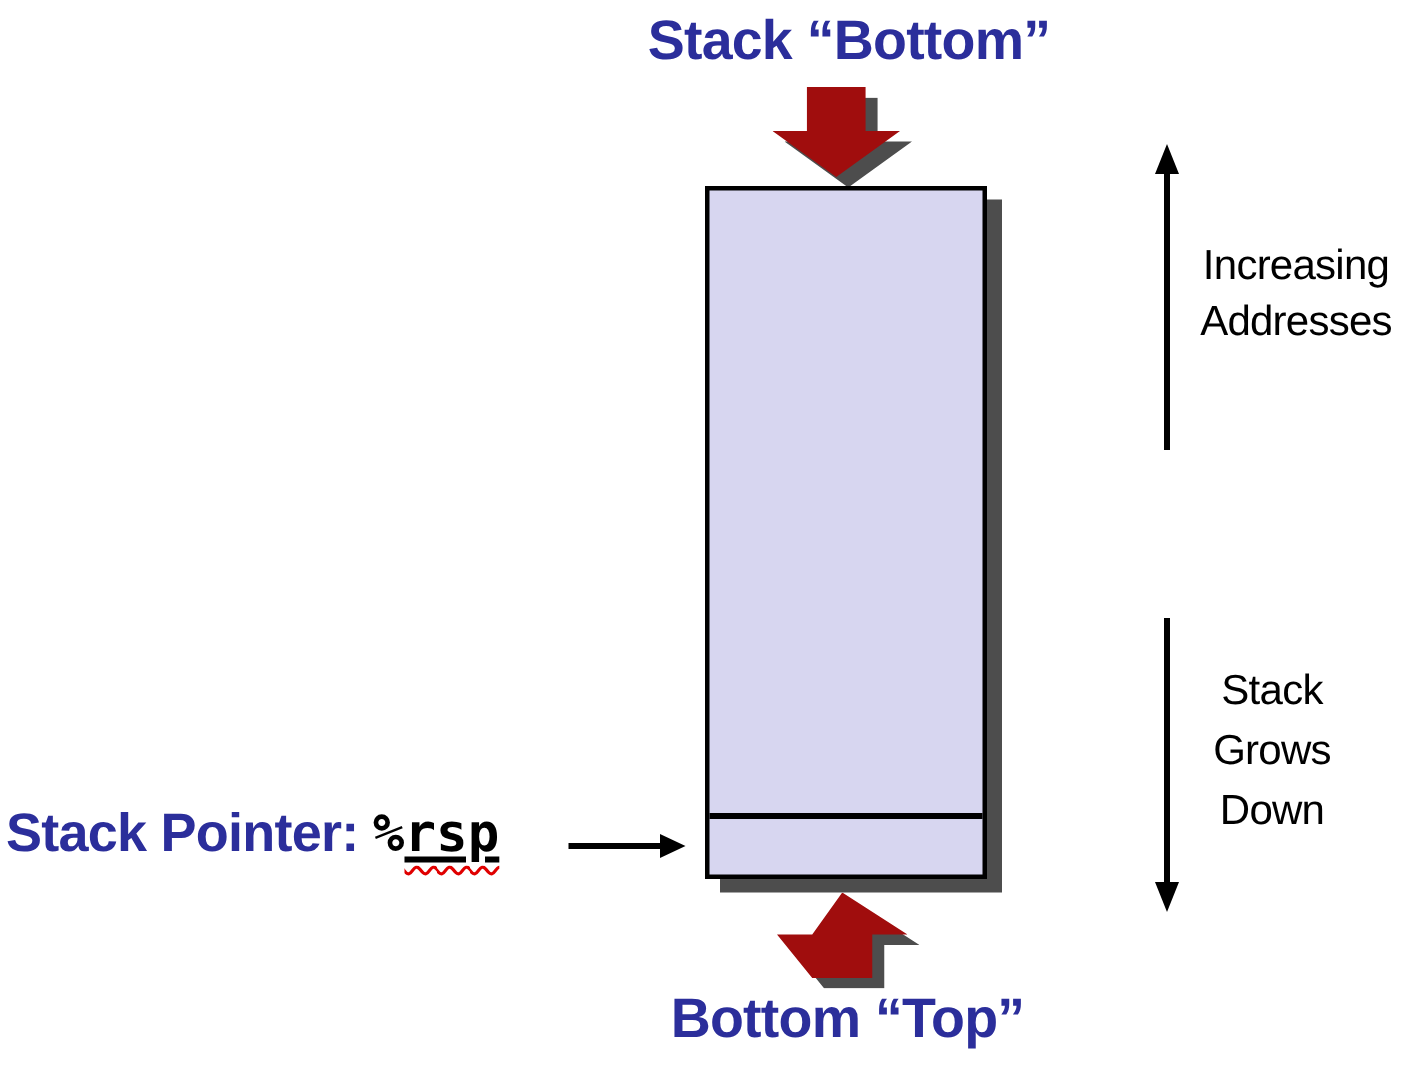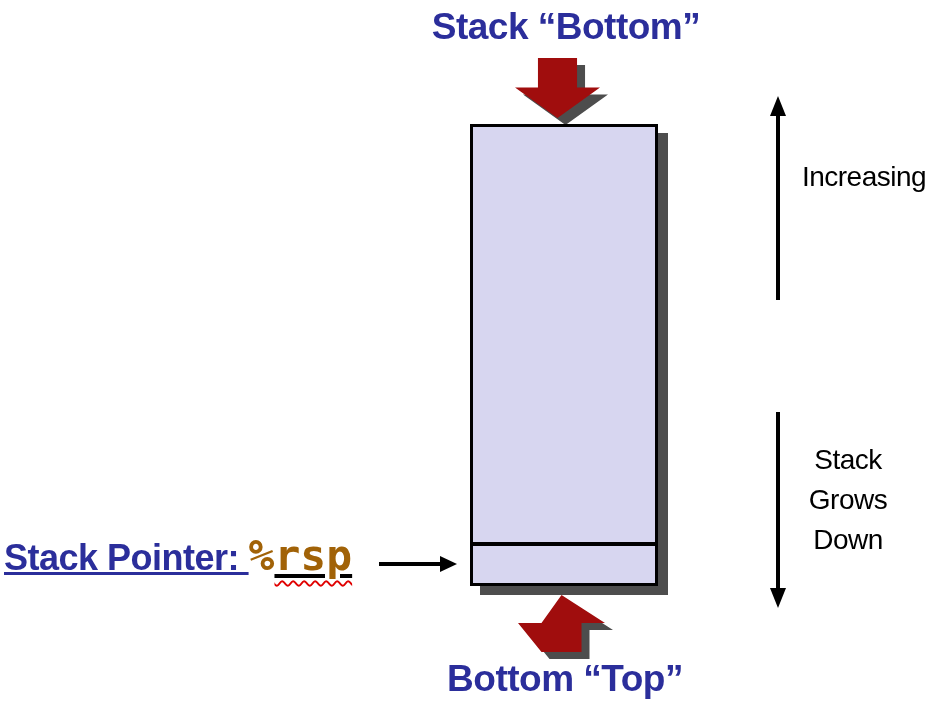--- a/index.html
+++ b/index.html
@@ -70,27 +70,26 @@
     top: 534px;
     display: flex;
     align-items: baseline;
     white-space: pre;
   }
   .sp-label {
     color: #2B2E9B;
     font-weight: bold;
     font-size: 36px;
     letter-spacing: -0.5px;
-    text-decoration: underline;
   }
   .sp-register {
     font-family: "DejaVu Sans Mono", "Liberation Mono", monospace;
     font-weight: bold;
-    font-size: 43px;
-    color: #a16207;
+    font-size: 35px;
+    color: #000000;
     line-height: 1;
   }
   .rsp-underline {
     text-decoration-line: underline;
     text-decoration-style: solid;
     text-decoration-color: #000000;
     text-decoration-thickness: 4px;
     text-underline-offset: 4px;
   }
   .rsp-squiggle {
@@ -153,20 +152,21 @@
   </div>
 
   <div class="heading heading-bottom">Bottom “Top”</div>
 
   <svg class="side-arrow side-arrow-up" width="22" height="206" viewBox="0 0 22 206">
     <line x1="11" y1="17" x2="11" y2="204" stroke="#000000" stroke-width="4"></line>
     <polygon points="11,0 3,20 19,20" fill="#000000"></polygon>
   </svg>
   <div class="side-text side-text-top">
     <div>Increasing</div>
+    <div>Addresses</div>
   </div>
 
   <svg class="side-arrow side-arrow-down" width="22" height="198" viewBox="0 0 22 198">
     <line x1="11" y1="1" x2="11" y2="180" stroke="#000000" stroke-width="4"></line>
     <polygon points="11,197 3,177 19,177" fill="#000000"></polygon>
   </svg>
   <div class="side-text side-text-bottom">
     <div>Stack</div>
     <div>Grows</div>
     <div>Down</div>

